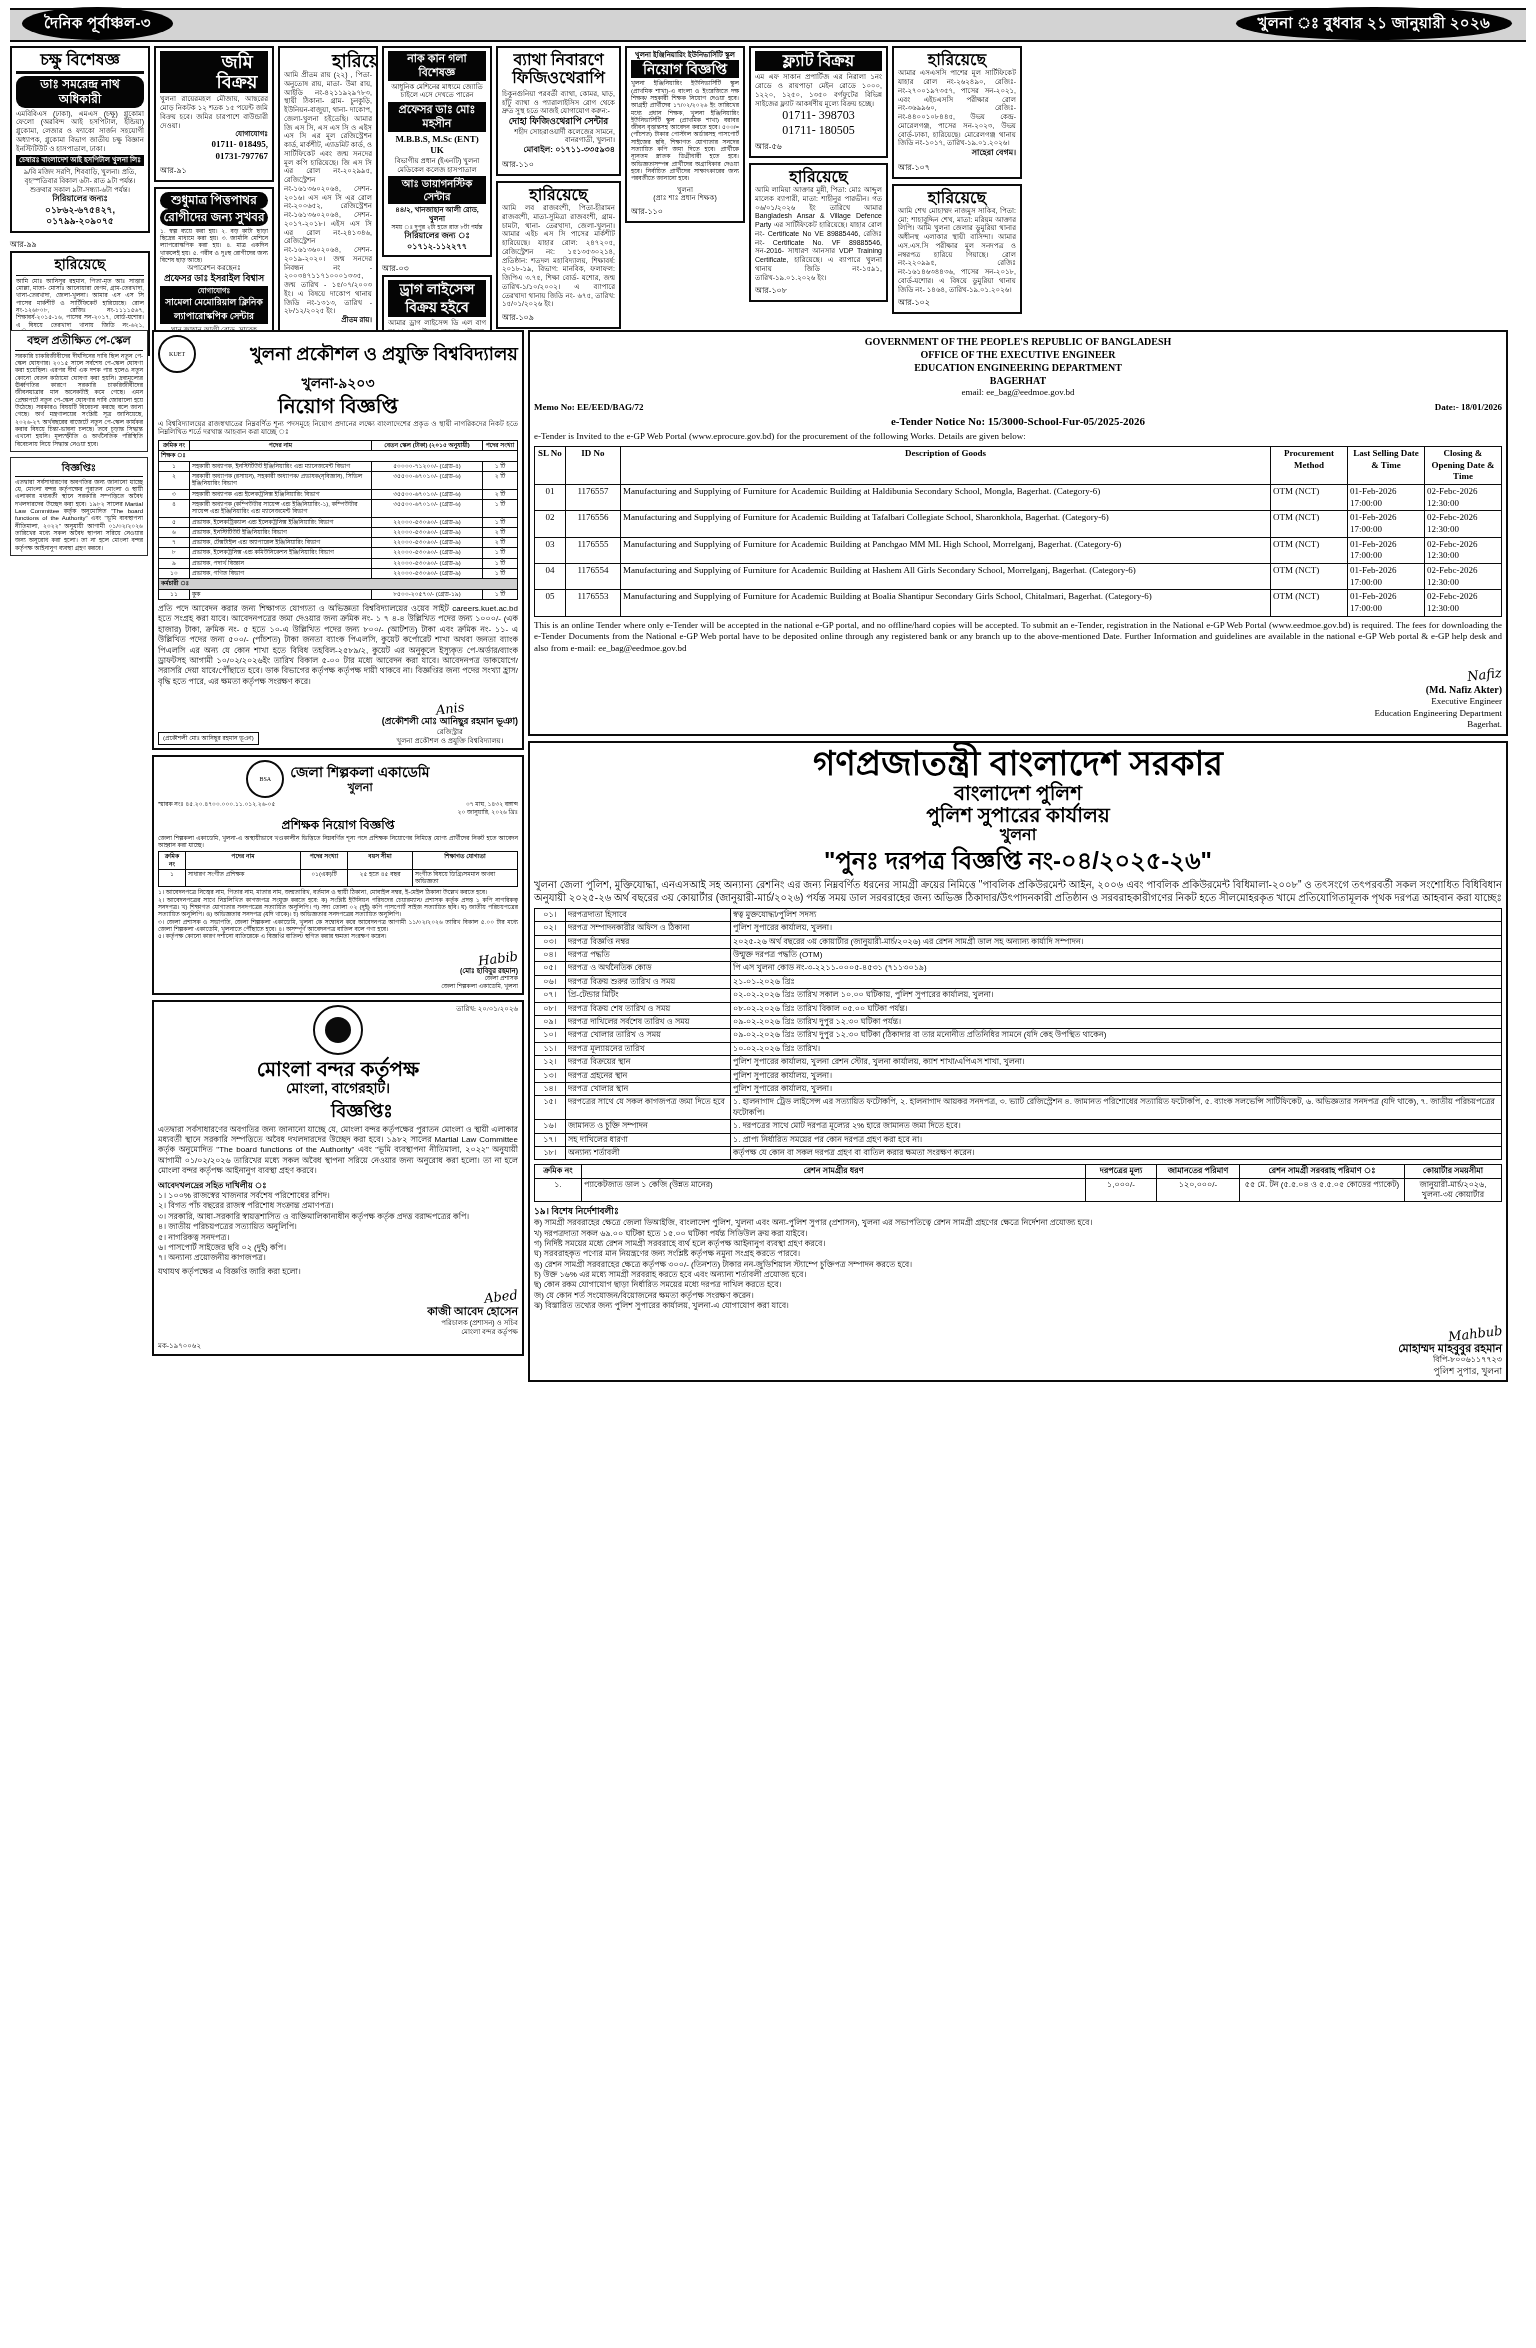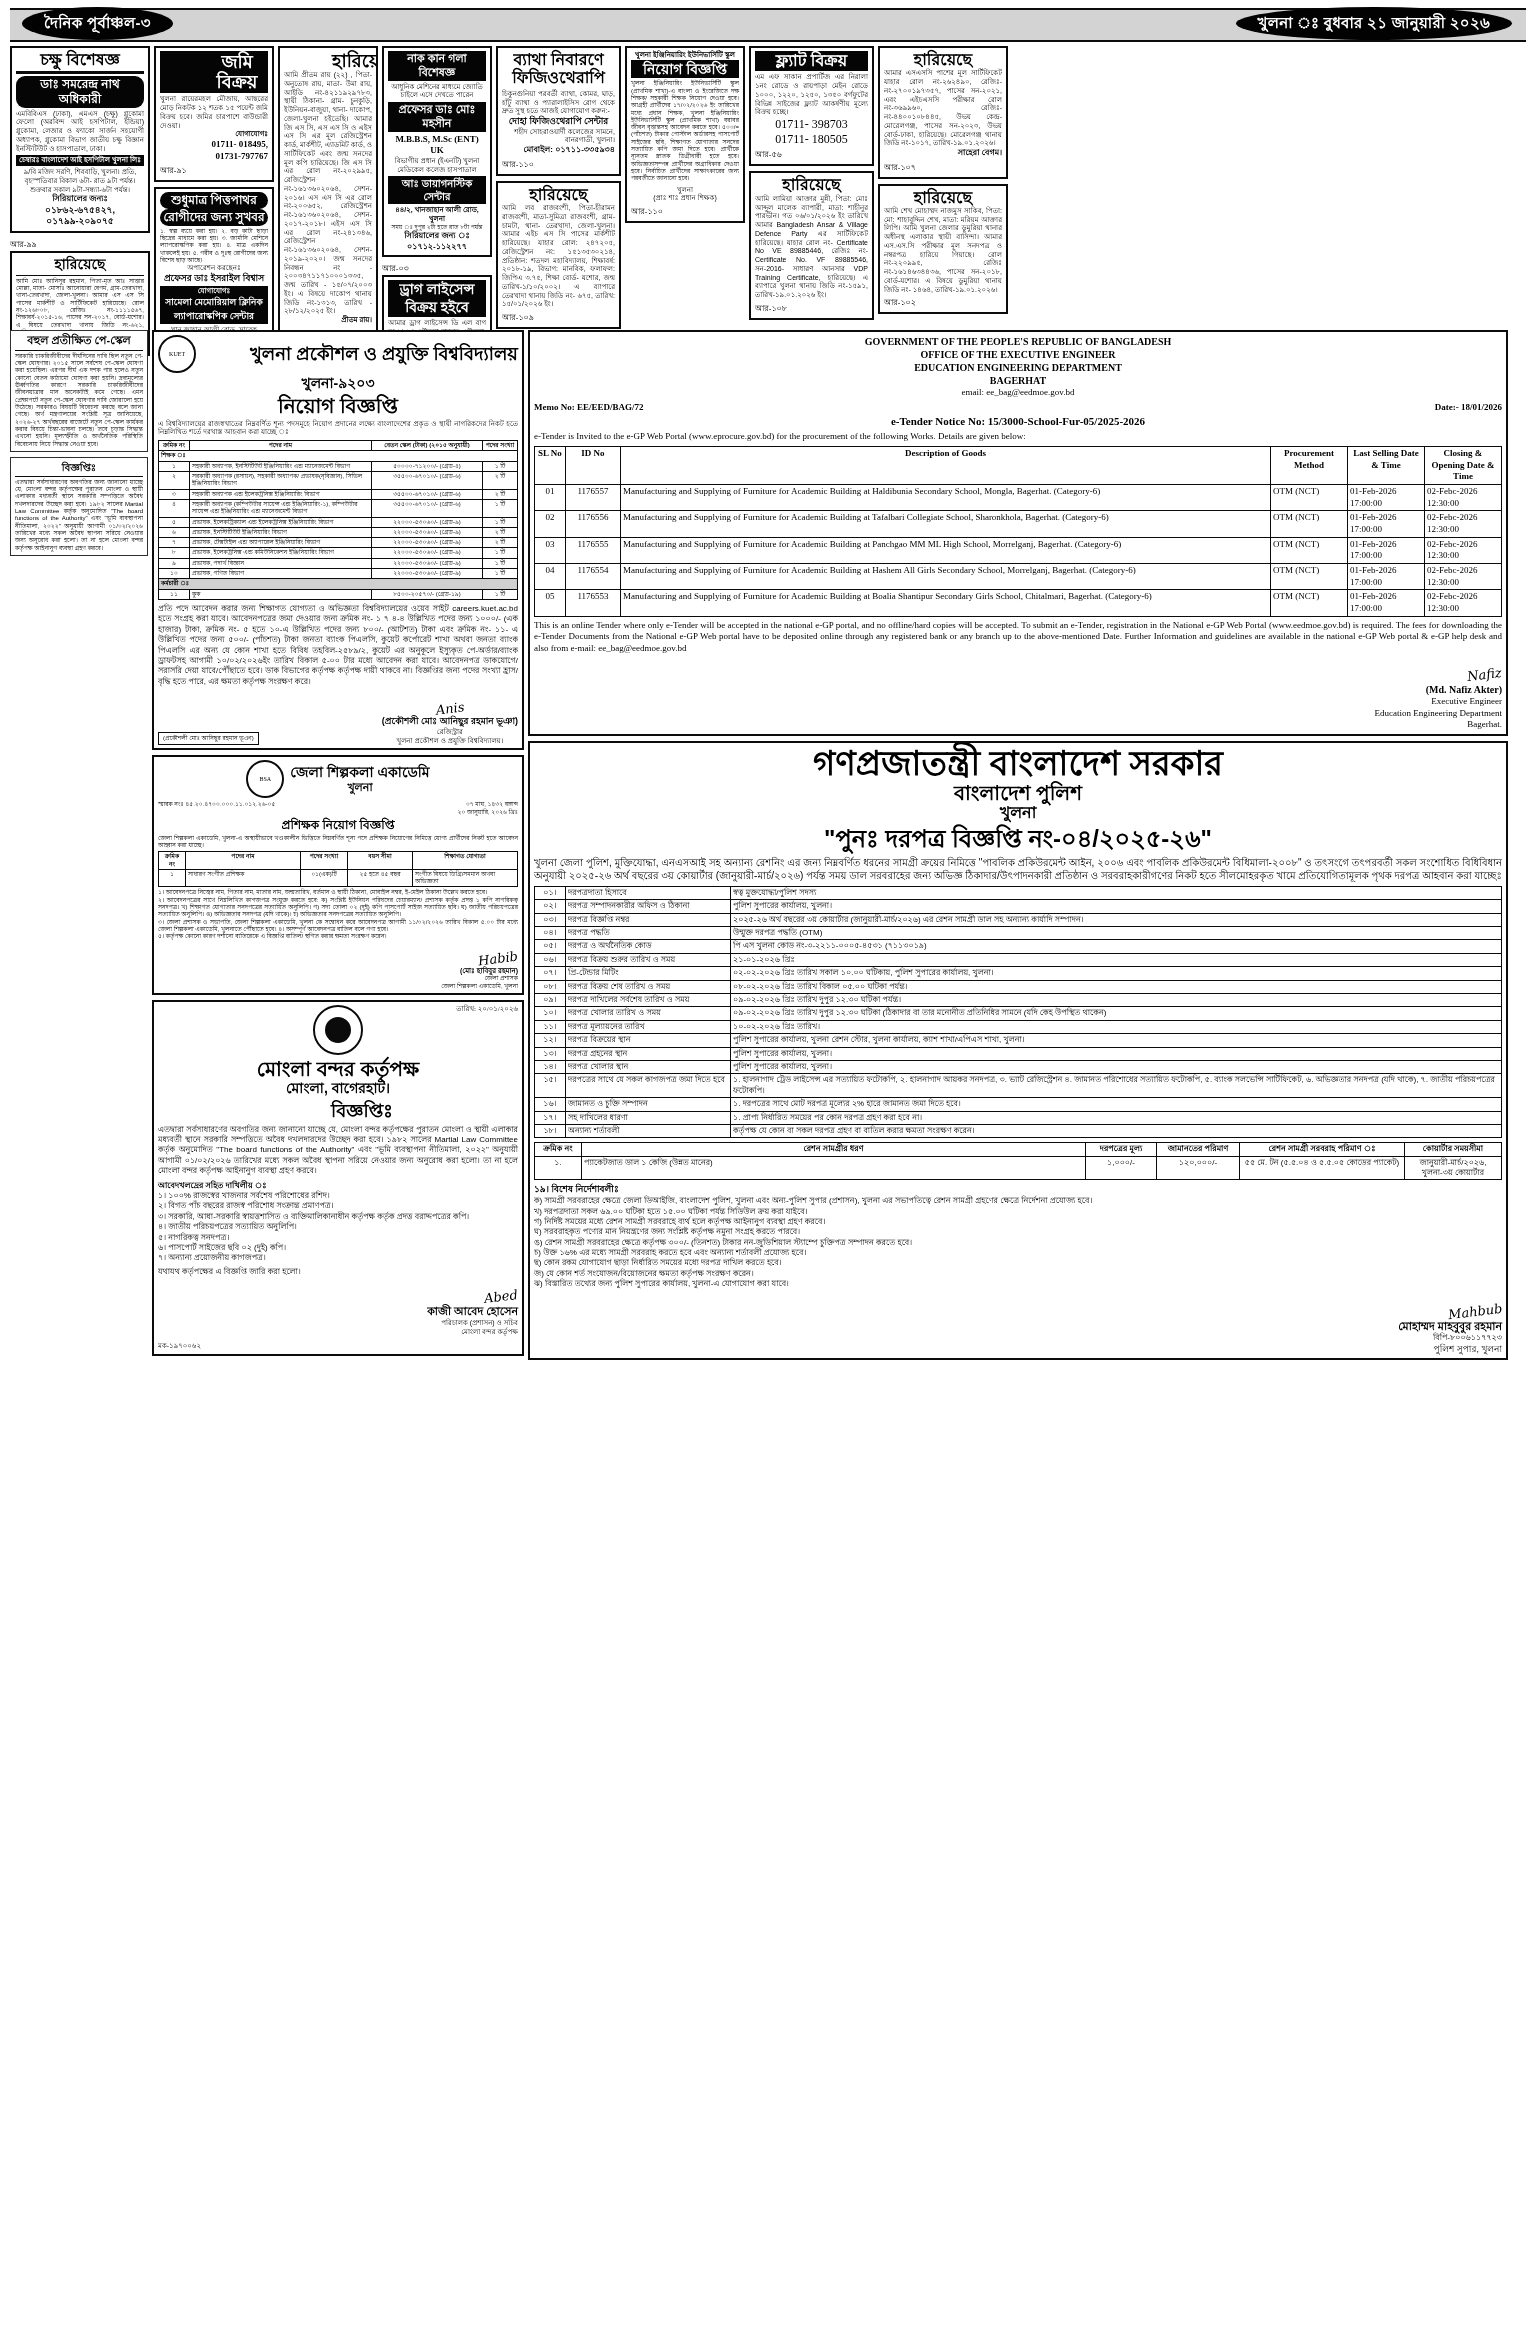--- a/index.html
+++ b/index.html
@@ -162,21 +162,21 @@
       <div class="ad">
         <div class="hdr-out bn t7 b">খুলনা ইঞ্জিনিয়ারিং ইউনিভার্সিটি স্কুল</div>
         <div class="hdr-blk bn t14">নিয়োগ বিজ্ঞপ্তি</div>
         <div class="jst bn t6" style="margin-top:2px;">খুলনা ইঞ্জিনিয়ারিং ইউনিভার্সিটি স্কুল (প্রাথমিক শাখা)-এ বাংলা ও ইংরেজিতে দক্ষ শিক্ষক/ সহকারী শিক্ষক নিয়োগ দেওয়া হবে। আগ্রহী প্রার্থীদের ১৭/০২/২০২৬ ইং তারিখের মধ্যে প্রধান শিক্ষক, খুলনা ইঞ্জিনিয়ারিং ইউনিভার্সিটি স্কুল (প্রাথমিক শাখা) বরাবর জীবন বৃত্তান্তসহ আবেদন করতে হবে। ৫০০/= (পাঁচশত) টাকার পোস্টাল অর্ডারসহ পাসপোর্ট সাইজের ছবি, শিক্ষাগত যোগ্যতার সনদের সত্যায়িত কপি জমা দিতে হবে। প্রার্থীকে ন্যূনতম স্নাতক ডিগ্রীধারী হতে হবে। অভিজ্ঞতাসম্পন্ন প্রার্থীদের অগ্রাধিকার দেওয়া হবে। নির্বাচিত প্রার্থীদের সাক্ষাৎকারের জন্য পরবর্তীতে জানানো হবে।</div>
         <div class="ctr bn t7" style="margin-top:3px;">খুলনা</div>
         <div class="ctr bn t7">(প্রাঃ শাঃ প্রধান শিক্ষক)</div>
         <div class="ref bn">আর-১১০</div>
       </div>
     </div>
 
-    <div style="width:125px;">
+    <div style="width:139px;">
       <div class="ad">
         <div class="hdr-blk bn t16">ফ্ল্যাট বিক্রয়</div>
         <div class="jst bn t7" style="margin-top:2px;">এম এফ সাকান প্রপার্টিজ এর নিরালা ১নং রোডে ও রায়পাড়া মেইন রোডে ১০০০, ১২২০, ১২৫০, ১৩৫০ বর্গফুটের বিভিন্ন সাইজের ফ্ল্যাট আকর্ষণীয় মূল্যে বিক্রয় হচ্ছে।</div>
         <div class="ctr en t12">01711- 398703</div>
         <div class="ctr en t12">01711- 180505</div>
         <div class="ref bn">আর-৫৬</div>
       </div>
       <div class="ad">
         <div class="hdr-out bn t16">হারিয়েছে</div>
         <div class="jst bn t7">আমি লামিয়া আক্তার মুন্নী, পিতা: মোঃ আব্দুল মালেক ব্যাপারী, মাতা: শাহীনুর পারভীন। গত ০৬/০১/২০২৬ ইং তারিখে আমার Bangladesh Ansar &amp; Village Defence Party এর সার্টিফিকেট হারিয়েছে। যাহার রোল নং- Certificate No VE 89885446, রেজিঃ নং- Certificate No. VF 89885546, সন-2016- সাধারণ আনসার VDP Training Certificate, হারিয়েছে। এ ব্যাপারে খুলনা থানায় জিডি নং-১৫৯১, তারিখ-১৯.০১.২০২৬ ইং।</div>
@@ -477,20 +477,21 @@
           <div class="en t10 b">(Md. Nafiz Akter)</div>
           <div class="en t9">Executive Engineer</div>
           <div class="en t9">Education Engineering Department</div>
           <div class="en t9">Bagerhat.</div>
         </div>
       </div>
 
       <div class="ad">
         <div class="ctr bn t34 b">গণপ্রজাতন্ত্রী বাংলাদেশ সরকার</div>
         <div class="ctr bn t20 b">বাংলাদেশ পুলিশ</div>
+        <div class="ctr bn t20 b">পুলিশ সুপারের কার্যালয়</div>
         <div class="ctr bn t16 b">খুলনা</div>
         <div class="ctr bn t24 b" style="margin-top:4px;">"পুনঃ দরপত্র বিজ্ঞপ্তি নং-০৪/২০২৫-২৬"</div>
         <div class="jst bn t10" style="margin-top:4px;">খুলনা জেলা পুলিশ, মুক্তিযোদ্ধা, এনএসআই সহ অন্যান্য রেশনিং এর জন্য নিম্নবর্ণিত ধরনের সামগ্রী ক্রয়ের নিমিত্তে "পাবলিক প্রকিউরমেন্ট আইন, ২০০৬ এবং পাবলিক প্রকিউরমেন্ট বিধিমালা-২০০৮" ও তৎসংগে তৎপরবর্তী সকল সংশোধিত বিধিবিধান অনুযায়ী ২০২৫-২৬ অর্থ বছরের ৩য় কোয়ার্টার (জানুয়ারী-মার্চ/২০২৬) পর্যন্ত সময় ডাল সরবরাহের জন্য অভিজ্ঞ ঠিকাদার/উৎপাদনকারী প্রতিষ্ঠান ও সরবরাহকারীগণের নিকট হতে সীলমোহরকৃত খামে প্রতিযোগিতামূলক পৃথক দরপত্র আহবান করা যাচ্ছেঃ</div>
 
         <table class="grid bn t8" style="margin-top:4px;">
           <tbody>
             <tr>
                 <td class="ctr" style="width:26px;">০১।</td>
                 <td style="width:160px;">দরপত্রদাতা হিসাবে</td>
                 <td>স্বত্ব মুক্তযোদ্ধা/পুলিশ সদস্য</td>

